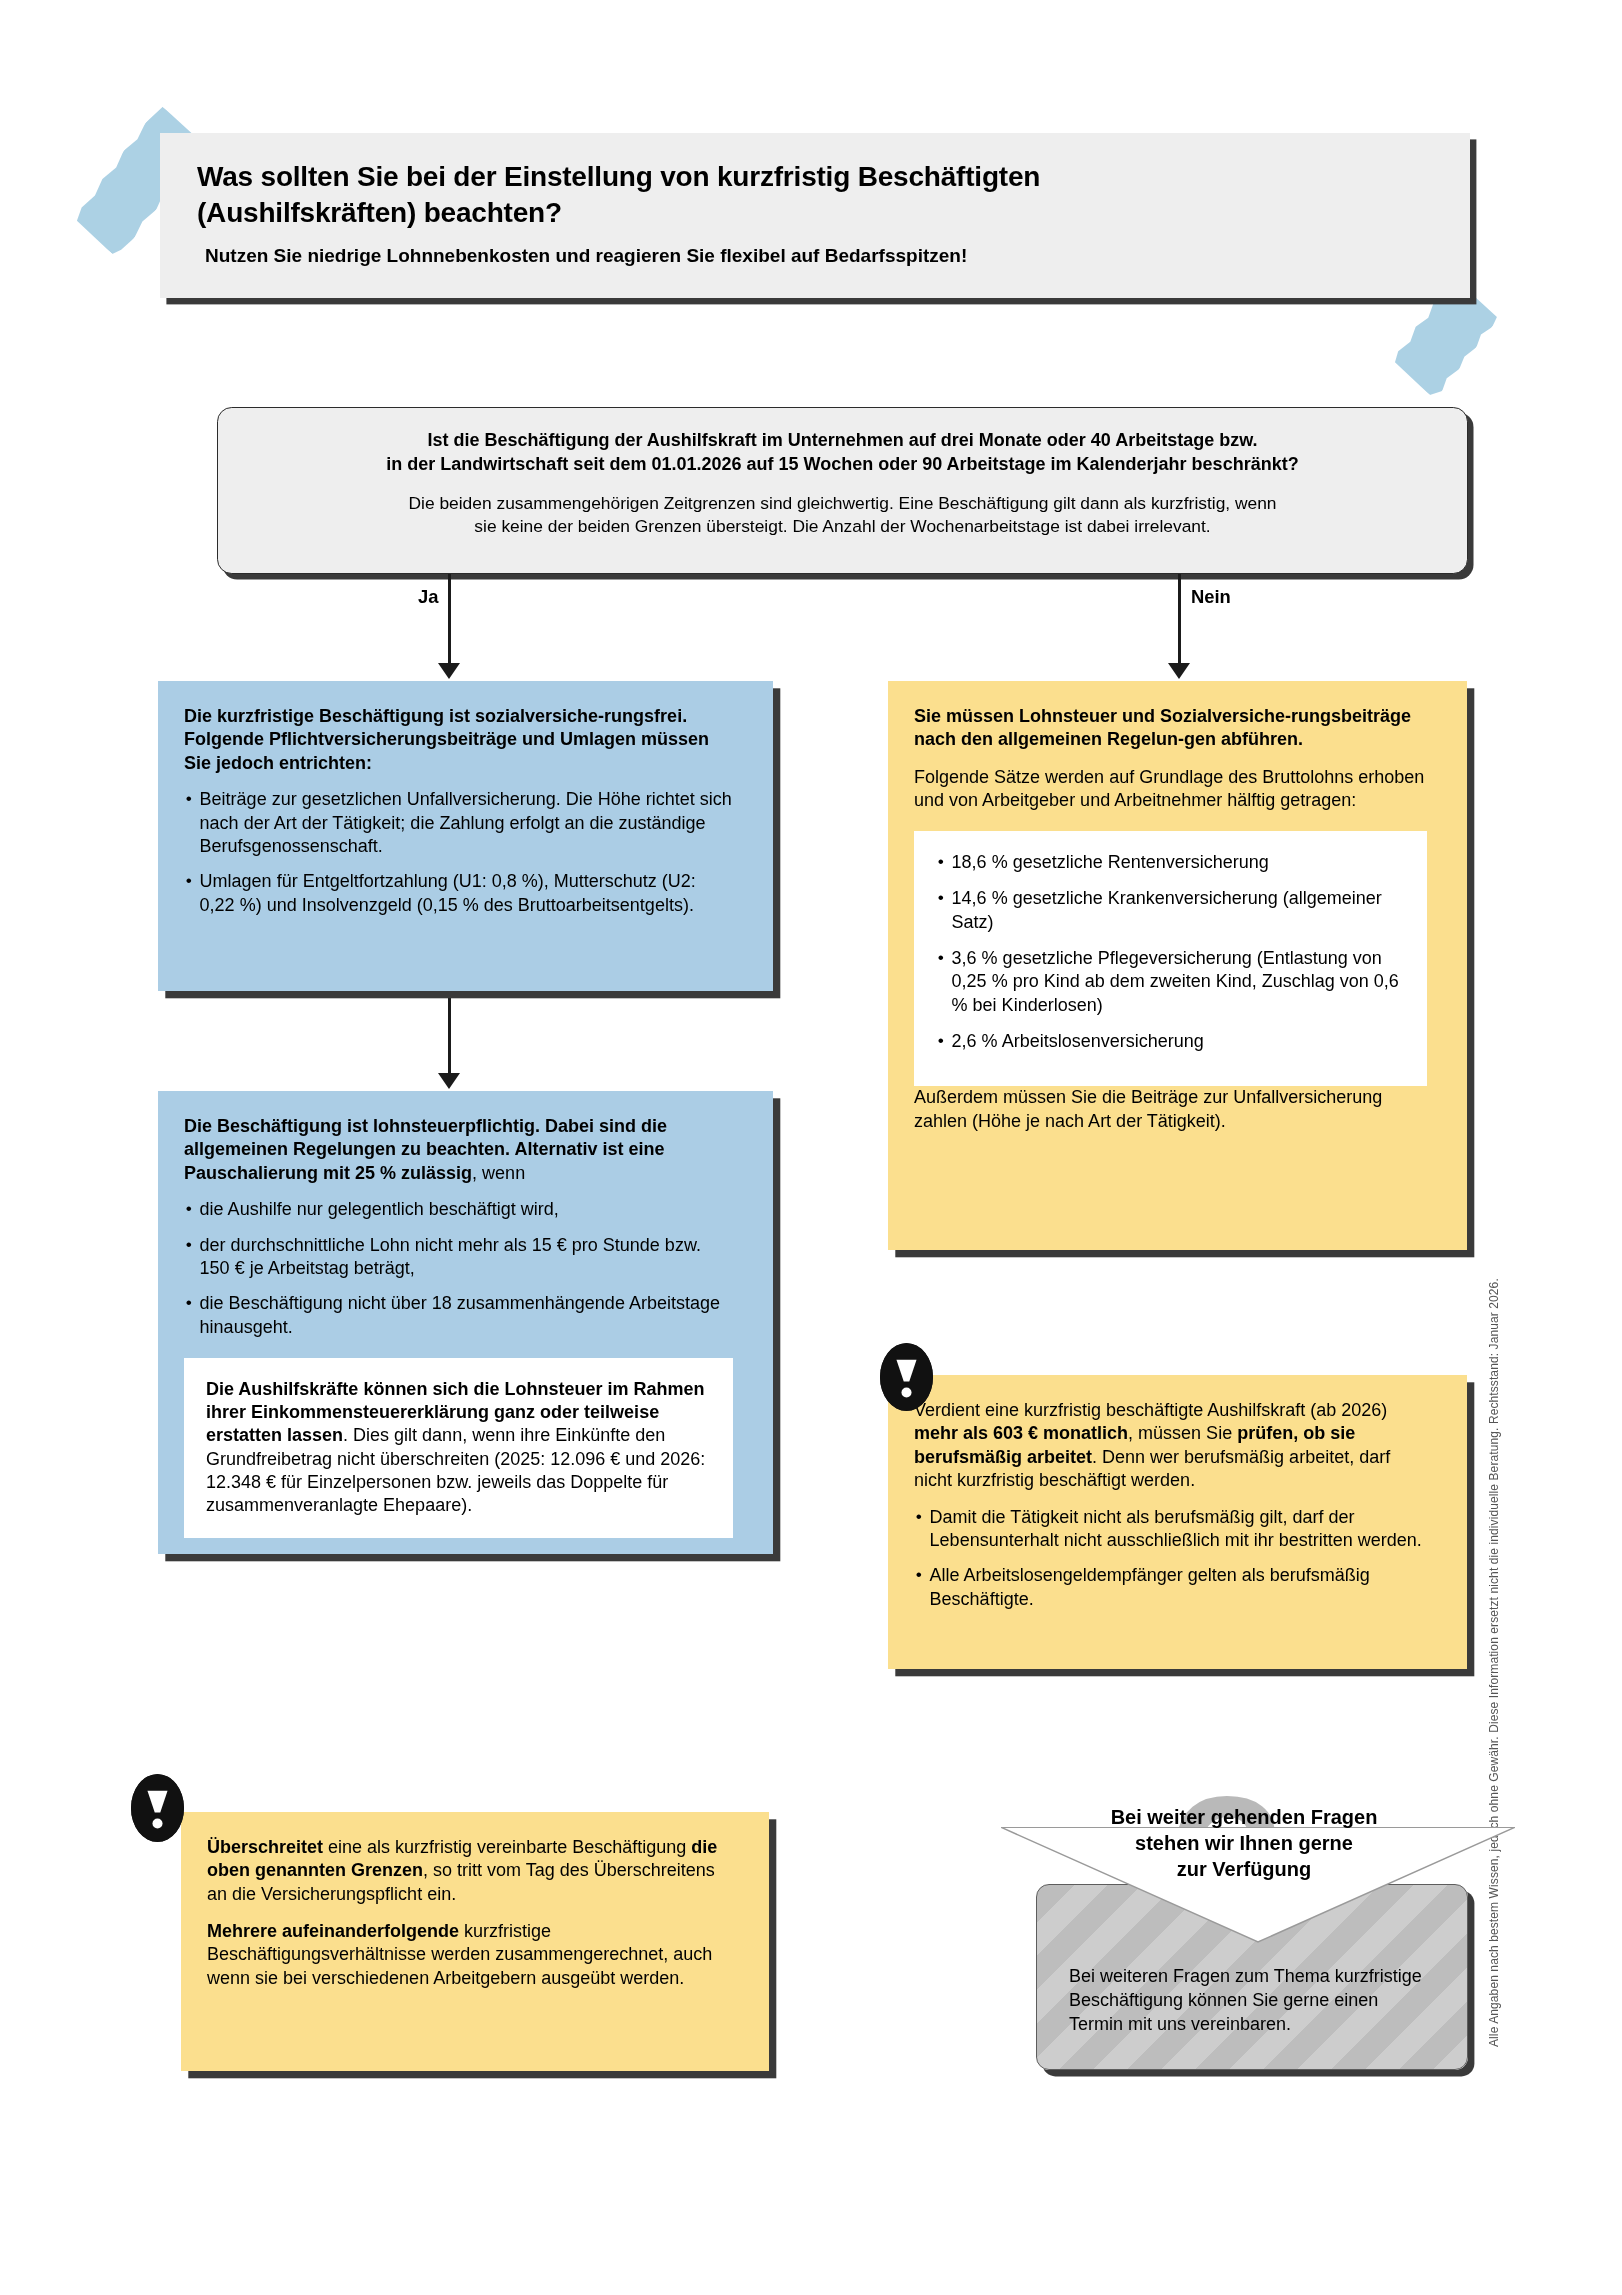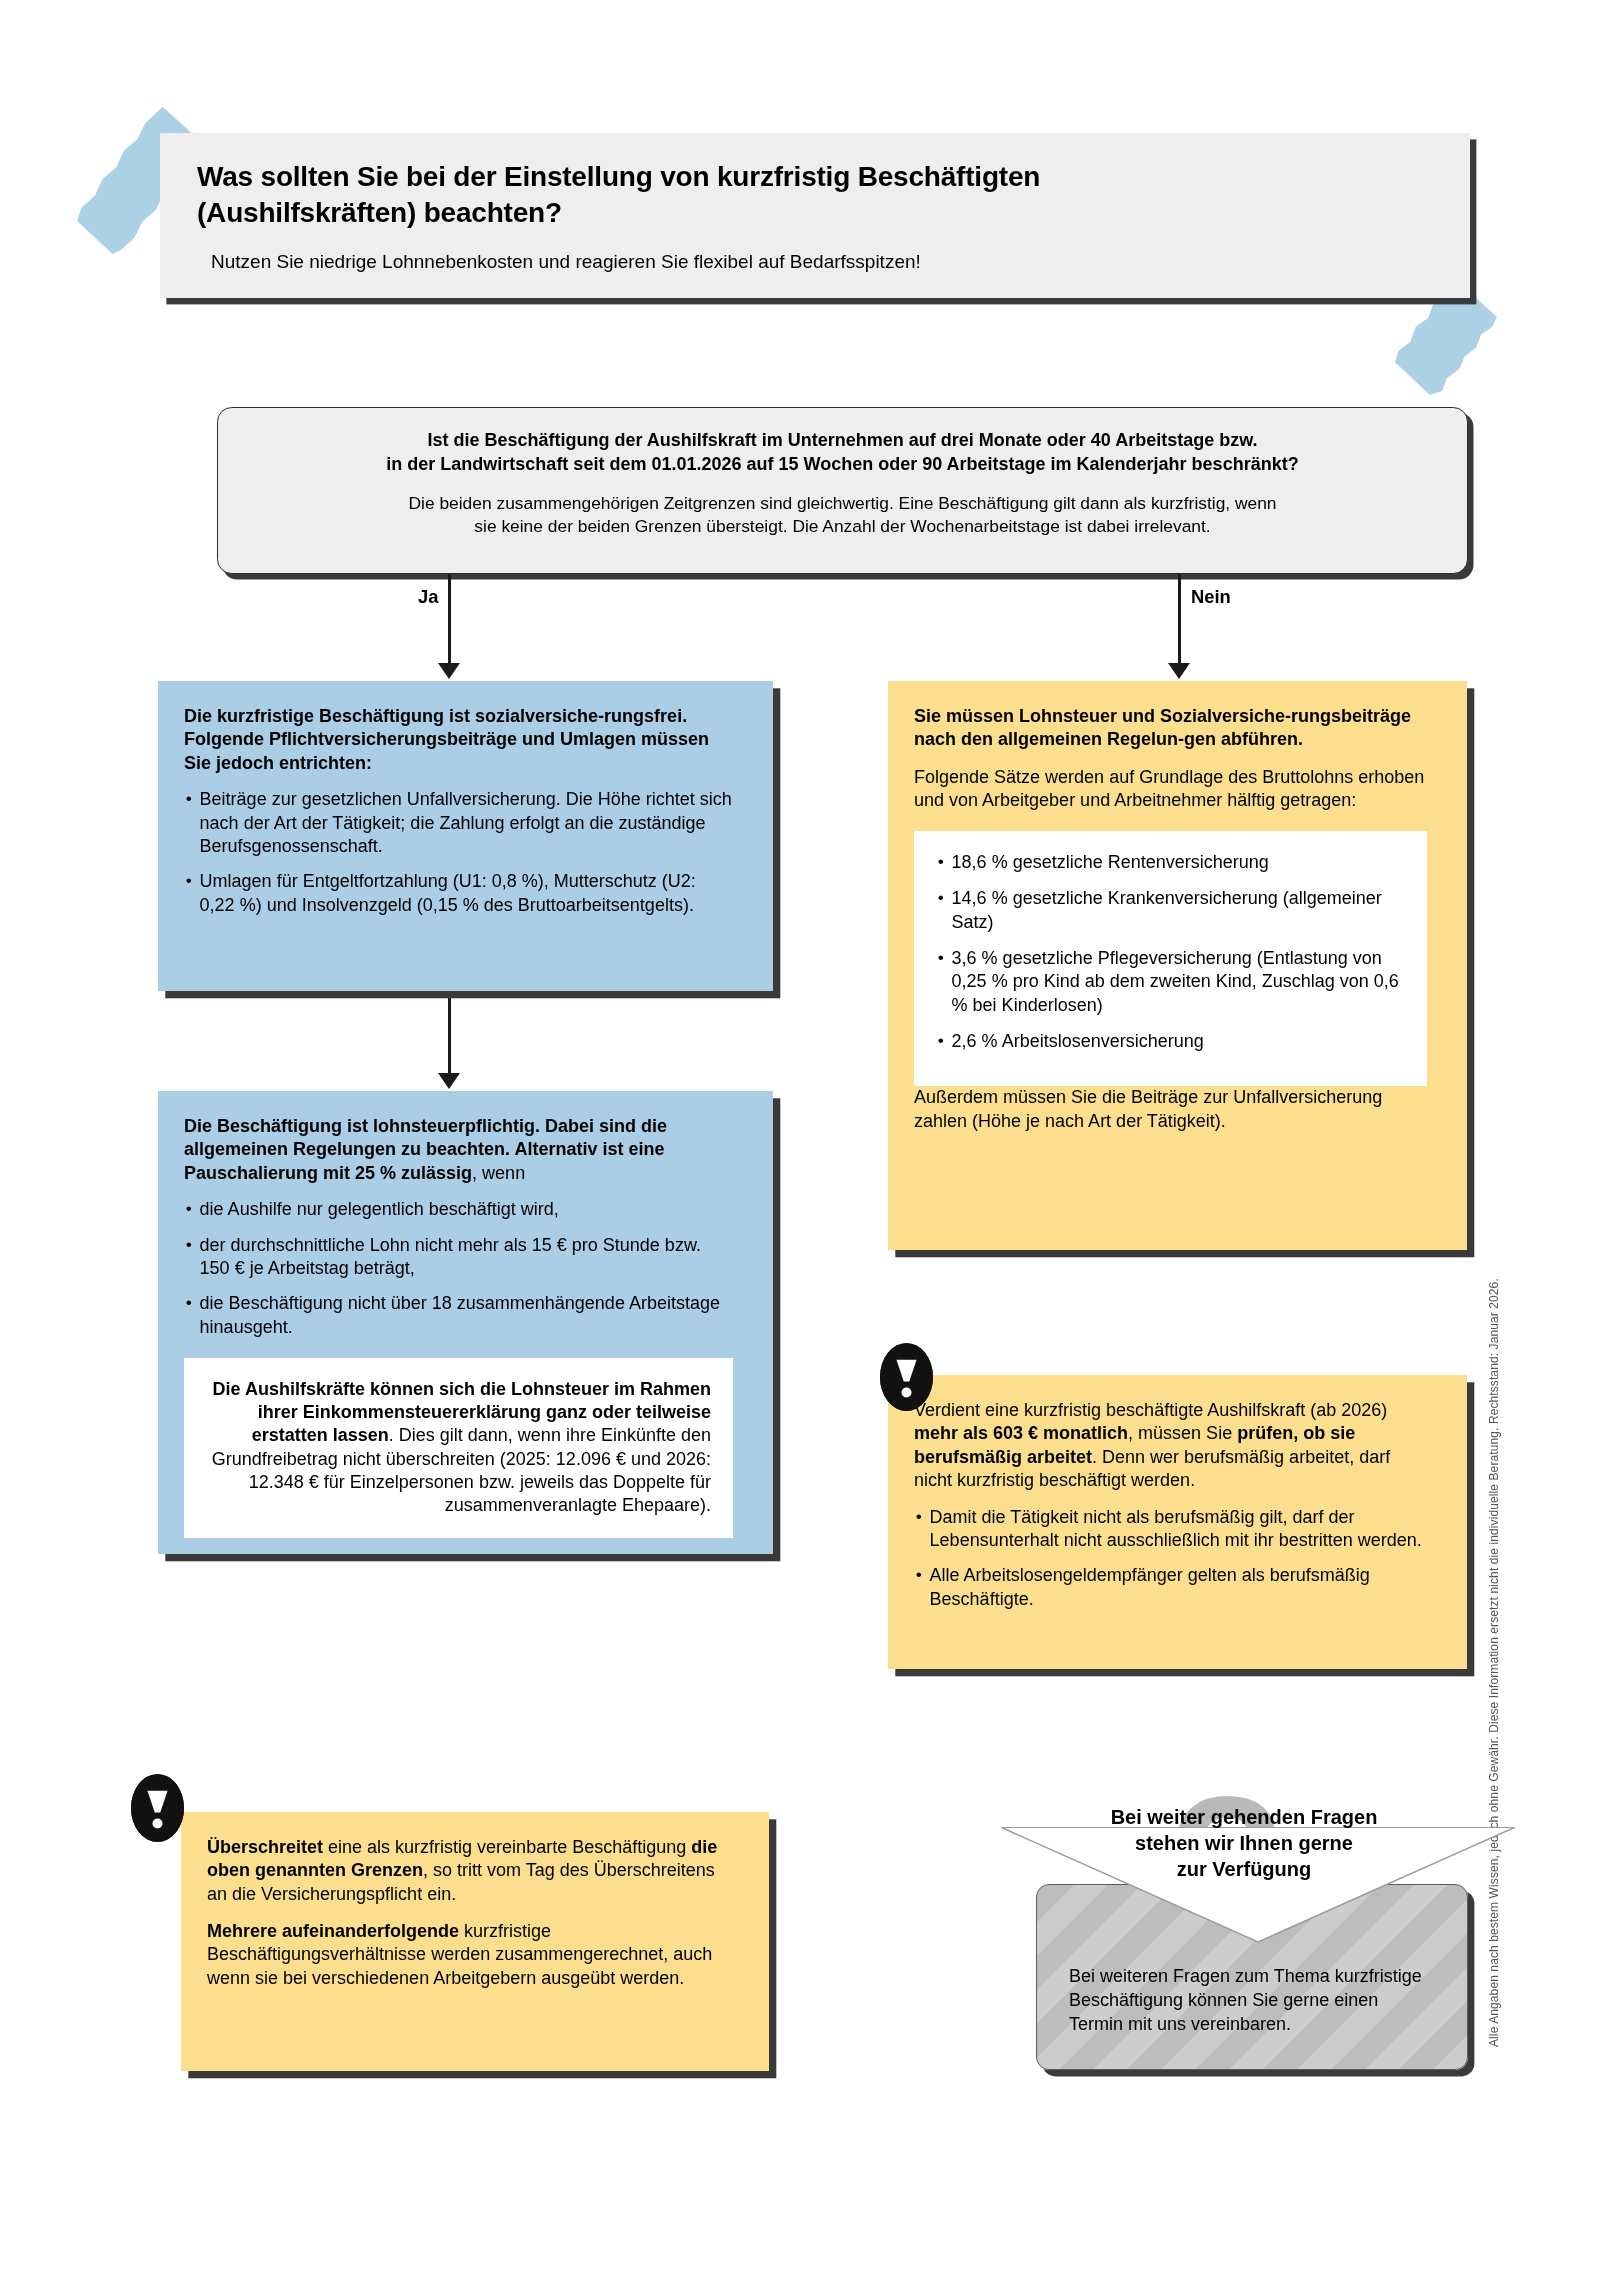--- a/index.html
+++ b/index.html
@@ -52,24 +52,24 @@
   }
   .header h1 {
     margin:0;
     padding:26px 37px 0 37px;
     font-size:28px;
     font-weight:bold;
     line-height:1.30;
     letter-spacing:-0.2px;
   }
   .header .sub {
-    margin:14px;
+    margin:8px;
     padding:4.6px 37px 0 37px;
     font-size:19px;
-    font-weight:normal;
+    font-weight:bold;
     line-height:1.25;
   }
 
   
   .decision {
     position:absolute;
     left:217px; top:407px;
     width:1251px; height:167px;
     background:#eeeeee;
     border:1.8px solid #2b2b2b;
@@ -144,21 +144,21 @@
     left:1.8px; top:-0.9px;
     font-size:17.4px;
   }
 
   
   .inset {
     background:#ffffff;
     padding:20px 22px 20px 22px;
     margin-top:18.4px;
   }
-  .inset p { font-size:18px; line-height:1.30;text-align:right; }
+  .inset p { font-size:18px; line-height:1.30; }
   .inset ul.bl { margin-top:0; }
   .inset ul.bl li { margin-bottom:13px; }
 
   b, strong { font-weight:bold; }
 
   
   .warn {
     position:absolute;
     width:53px; height:68px;
     background:#111111;

